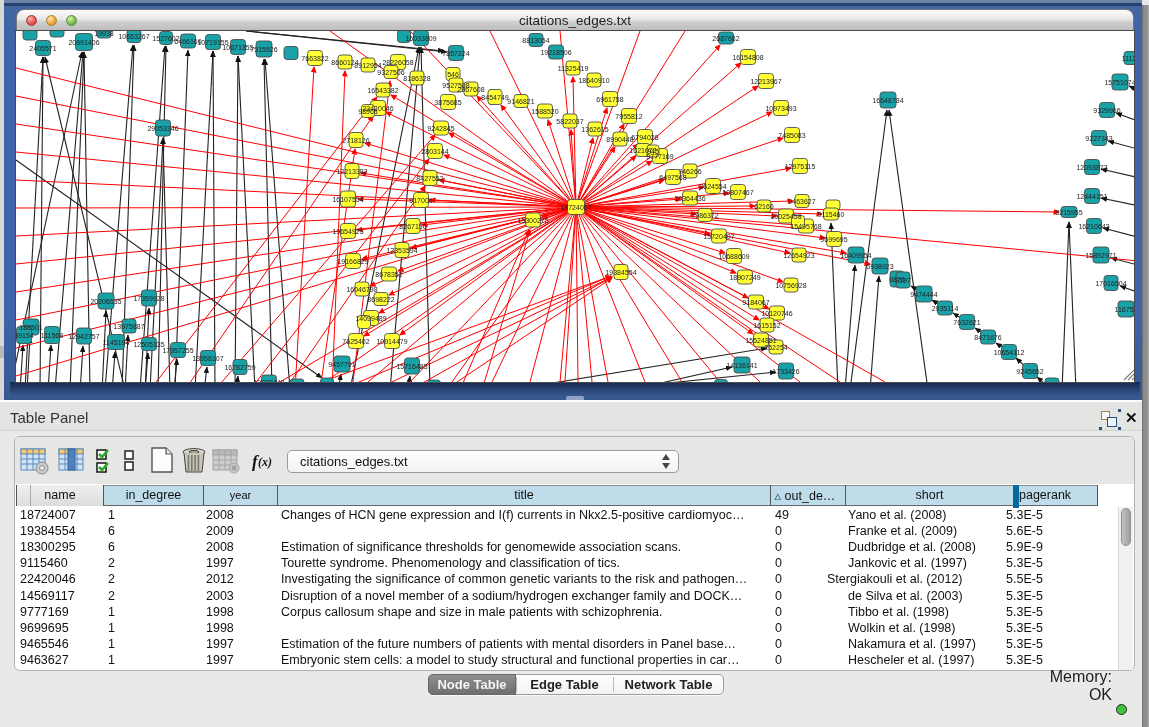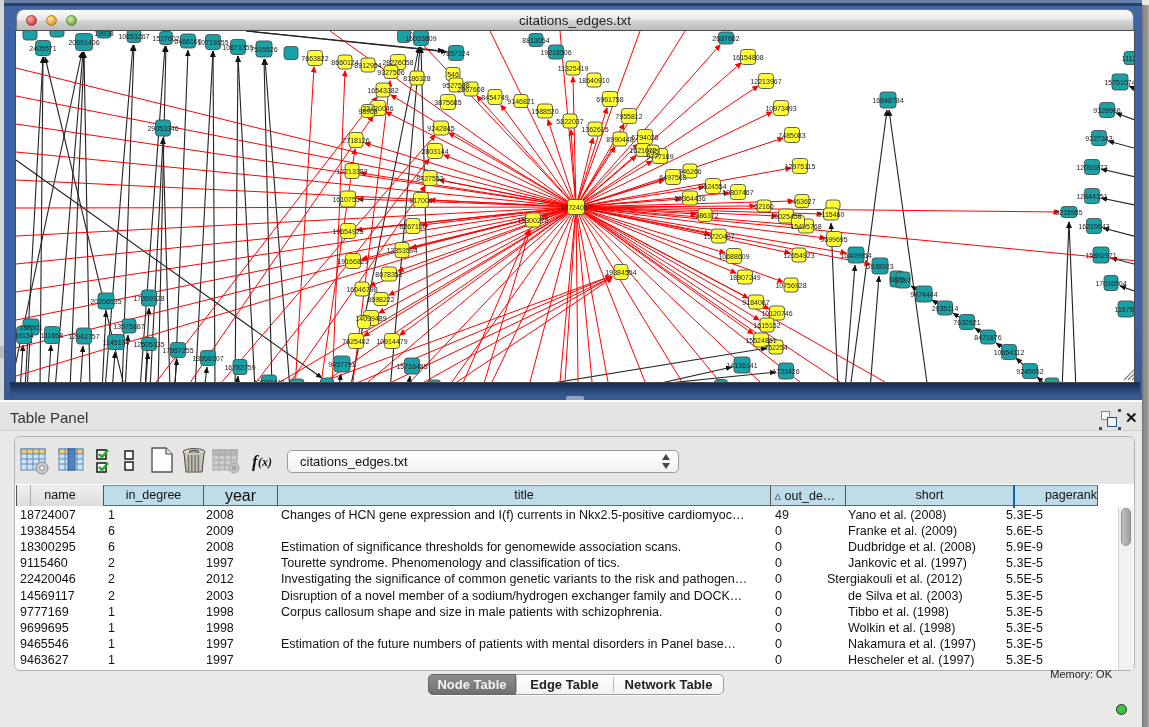--- a/index.html
+++ b/index.html
@@ -562,24 +562,24 @@
 <svg class="abs" style="left:660px;top:453px" width="12" height="18">
     <path d="M6 1 L10 7 L2 7 Z" fill="#444"></path>
     <path d="M6 16 L10 10 L2 10 Z" fill="#444"></path>
   </svg>
 
 <div class="abs" style="left:16px;top:485px;width:1081px;height:21px;background:#bfdcea;border-top:1px solid #8a8a8a;border-bottom:1px solid #666"></div>
 <div class="abs" id="heads" style="left:0;top:0">
 <div class="abs" style="left:16px;top:485px;width:87px;height:21px;background:linear-gradient(180deg,#efefef,#dcdcda);border-left:1px solid #555;font-size:12.5px;color:#111;text-align:center;line-height:21px">name</div>
     <div class="abs" style="left:30px;top:485px;width:1px;height:21px;background:#a9a9a9"></div>
     <div class="abs" style="left:103px;top:485px;width:100px;height:21px;border-left:1px solid #555;font-size:12.5px;color:#111;text-align:center;line-height:21px;overflow:hidden">in_degree</div>
-    <div class="abs" style="left:203px;top:485px;width:74px;height:21px;border-left:1px solid #555;font-size:16px;color:#111;text-align:center;line-height:21px;overflow:hidden">year</div>
+    <div class="abs" style="left:203px;top:485px;width:74px;height:21px;border-left:1px solid #555;font-size:11px;color:#111;text-align:center;line-height:21px;overflow:hidden">year</div>
     <div class="abs" style="left:277px;top:485px;width:493px;height:21px;border-left:1px solid #555;font-size:12.5px;color:#111;text-align:center;line-height:21px;overflow:hidden">title</div>
     <div class="abs" style="left:845px;top:485px;width:168px;height:21px;border-left:1px solid #555;font-size:12.5px;color:#111;text-align:center;line-height:21px;overflow:hidden">short</div>
-    <div class="abs" style="left:1013px;top:485px;width:84px;height:23px;border-left:2px solid #0369a1;font-size:12.5px;color:#111;text-align:right;line-height:21px;overflow:hidden">pagerank</div>
+    <div class="abs" style="left:1013px;top:485px;width:84px;height:23px;border-left:6px solid #0369a1;font-size:12.5px;color:#111;text-align:left;line-height:21px;overflow:hidden">pagerank</div>
     <div class="abs" style="left:770px;top:485px;width:75px;height:21px;border-left:1px solid #555;font-size:12.5px;color:#111;line-height:21px;overflow:hidden;white-space:nowrap"><span style="font-size:13px;color:#17546e">&nbsp;▵</span> out_de…</div>
     <div class="abs" style="left:1097px;top:485px;width:1px;height:21px;background:#555"></div>
 </div>
 
 <style>.row{position:absolute;left:0;width:1149px;height:16px;font-size:12.5px;color:#111}.row span{position:absolute;top:1px;white-space:nowrap}</style>
 <div class="row" style="top:507px">
     <span style="left:20px">18724007</span>
     <span style="left:108px">1</span>
     <span style="left:206px">2008</span>
     <span style="left:281px">Changes of HCN gene expression and I(f) currents in Nkx2.5-positive cardiomyoc…</span>
@@ -654,32 +654,33 @@
     <span style="left:206px">1997</span>
     <span style="left:281px">Estimation of the future numbers of patients with mental disorders in Panel base…</span>
     <span style="left:775px">0</span>
     <span style="left:848px">Nakamura et al. (1997)</span>
     <span style="left:1006px">5.3E-5</span>
   </div>
 <div class="row" style="top:651.9000000000002px">
     <span style="left:20px">9463627</span>
     <span style="left:108px">1</span>
     <span style="left:206px">1997</span>
+    <span style="left:281px">Embryonic stem cells: a model to study structural and functional properties in car…</span>
     <span style="left:775px">0</span>
     <span style="left:848px">Hescheler et al. (1997)</span>
     <span style="left:1006px">5.3E-5</span>
   </div>
 
 <div class="abs" style="left:1118px;top:507px;width:15px;height:163px;background:#f0f0ee;border-left:1px solid #d8d8d6"></div>
 <div class="abs" style="left:1120.5px;top:508px;width:10px;height:38px;border-radius:5px;background:linear-gradient(90deg,#c2c2c2,#9e9e9e);border:1px solid #8f8f8f"></div>
 
 <div class="abs" style="left:428px;top:674px;width:296px;height:21px;border:1px solid #9d9d9d;border-radius:5px;background:linear-gradient(180deg,#fefefe,#f2f2f2);box-shadow:0 1px 0 rgba(255,255,255,.7)"></div>
 <div class="abs" style="left:428px;top:674px;width:88px;height:21px;border-radius:5px 0 0 5px;background:linear-gradient(180deg,#8f8f8f,#6f6f6f);border:1px solid #666"></div>
 <div class="abs" style="left:516px;top:677px;width:1px;height:15px;background:#bbb;"></div>
 <div class="abs" style="left:613px;top:677px;width:1px;height:15px;background:#bbb;"></div>
 <div class="abs" style="left:428px;top:674px;width:88px;height:21px;font-size:13px;font-weight:bold;color:#f4f4f4;text-align:center;line-height:21px">Node Table</div>
 <div class="abs" style="left:516px;top:674px;width:97px;height:21px;font-size:13px;font-weight:bold;color:#222;text-align:center;line-height:21px">Edge Table</div>
 <div class="abs" style="left:613px;top:674px;width:111px;height:21px;font-size:13px;font-weight:bold;color:#222;text-align:center;line-height:21px">Network Table</div>
 
-<div class="abs" style="left:1040px;top:668px;width:72px;font-size:11px;color:#222;text-align:right">Memory: OK</div>
+<div class="abs" style="left:1040px;top:668px;width:72px;font-size:16px;color:#222;text-align:right">Memory: OK</div>
 <div class="abs" style="left:1116px;top:704px;width:11px;height:11px;border-radius:50%;background:#3cc43c;border:1.5px solid #2a2a2a"></div>
 
 <div class="abs" style="left:1142px;top:0;width:7px;height:727px;background:linear-gradient(90deg,#6f6f6f 0,#8f8f8f 2px,#8f8f8f 5px,#b6b6b6 7px)"></div>
 <div class="abs" style="left:1142px;top:0;width:7px;height:5px;background:#e8e8e8"></div>
 </body></html>

